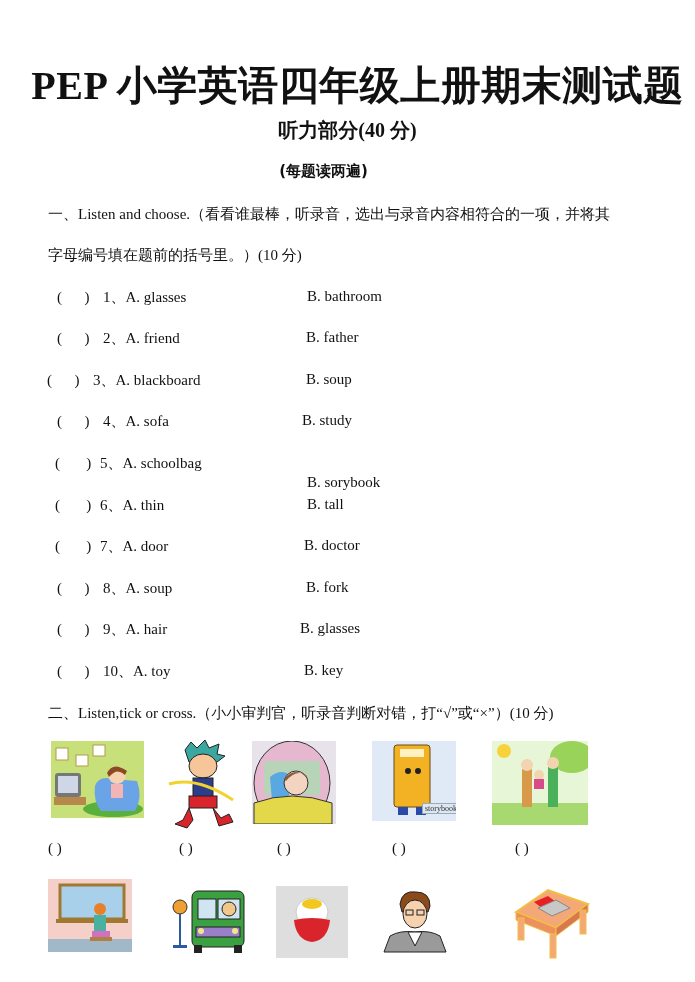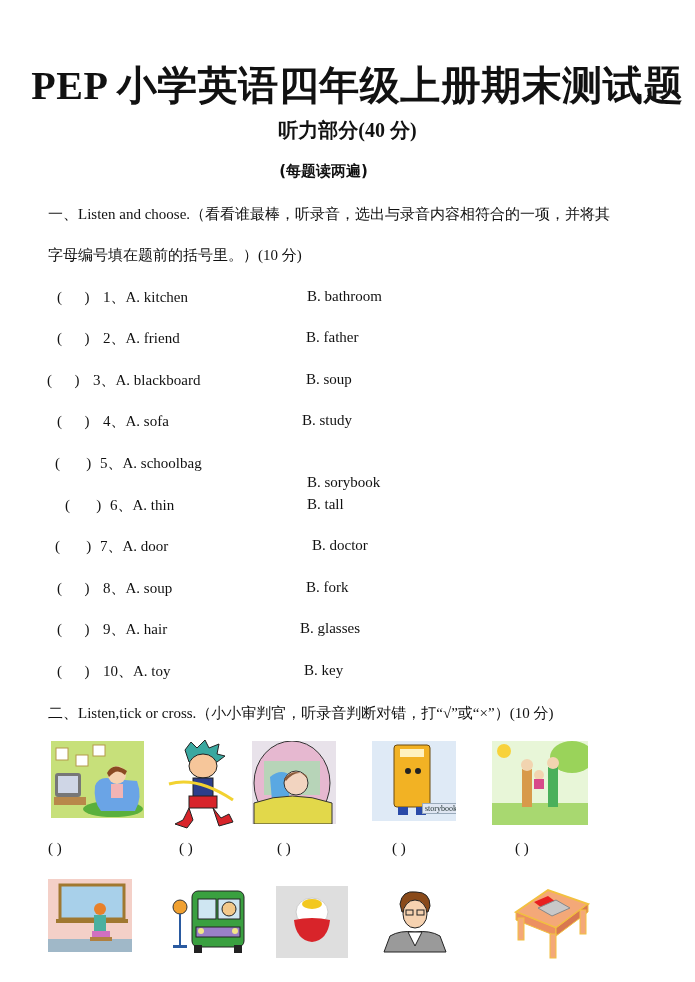--- a/index.html
+++ b/index.html
@@ -19,21 +19,21 @@
 
 <div class="abs title">PEP 小学英语四年级上册期末测试题</div>
 <div class="abs subtitle">听力部分(40 分)</div>
 <div class="abs note">(每题读两遍)</div>
 
 <div class="abs sec" style="left:48px; top:205px;">一、Listen and choose.（看看谁最棒，听录音，选出与录音内容相符合的一项，并将其</div>
 <div class="abs sec" style="left:48px; top:246px;">字母编号填在题前的括号里。）(10 分)</div>
 
 <div>
   <div class="abs q" style="left:57px; top:288px;">
-    <span style="display:inline-block;width:46px;">(&nbsp;&nbsp;&nbsp;&nbsp;&nbsp;&nbsp;)</span><span>1、</span><span>A. kitchen</span>
+    <span style="display:inline-block;width:46px;">(&nbsp;&nbsp;&nbsp;&nbsp;&nbsp;&nbsp;)</span><span>1、</span><span>A. glasses</span>
   </div>
   <div class="abs q" style="left:307px; top:288px;">B. bathroom</div>
 
   <div class="abs q" style="left:57px; top:329px;">
     <span style="display:inline-block;width:46px;">(&nbsp;&nbsp;&nbsp;&nbsp;&nbsp;&nbsp;)</span><span>2、</span><span>A. friend</span>
   </div>
   <div class="abs q" style="left:306px; top:329px;">B. father</div>
 
   <div class="abs q" style="left:47px; top:371px;">
     <span style="display:inline-block;width:46px;">(&nbsp;&nbsp;&nbsp;&nbsp;&nbsp;&nbsp;)</span><span>3、</span><span>A. blackboard</span>
@@ -43,29 +43,29 @@
   <div class="abs q" style="left:57px; top:412px;">
     <span style="display:inline-block;width:46px;">(&nbsp;&nbsp;&nbsp;&nbsp;&nbsp;&nbsp;)</span><span>4、</span><span>A. sofa</span>
   </div>
   <div class="abs q" style="left:302px; top:412px;">B. study</div>
 
   <div class="abs q" style="left:55px; top:454px;">
     <span style="display:inline-block;width:45px;">(&nbsp;&nbsp;&nbsp;&nbsp;&nbsp;&nbsp;&nbsp;)</span><span>5、</span><span>A. schoolbag</span>
   </div>
   <div class="abs q" style="left:307px; top:474px;">B. sorybook</div>
 
-  <div class="abs q" style="left:55px; top:496px;margin-left:10px;">
+  <div class="abs q" style="left:55px; top:496px;">
     <span style="display:inline-block;width:45px;">(&nbsp;&nbsp;&nbsp;&nbsp;&nbsp;&nbsp;&nbsp;)</span><span>6、</span><span>A. thin</span>
   </div>
   <div class="abs q" style="left:307px; top:496px;">B. tall</div>
 
   <div class="abs q" style="left:55px; top:537px;">
     <span style="display:inline-block;width:45px;">(&nbsp;&nbsp;&nbsp;&nbsp;&nbsp;&nbsp;&nbsp;)</span><span>7、</span><span>A. door</span>
   </div>
-  <div class="abs q" style="left:304px; top:537px;margin-left:8px;">B. doctor</div>
+  <div class="abs q" style="left:304px; top:537px;">B. doctor</div>
 
   <div class="abs q" style="left:57px; top:579px;">
     <span style="display:inline-block;width:46px;">(&nbsp;&nbsp;&nbsp;&nbsp;&nbsp;&nbsp;)</span><span>8、</span><span>A. soup</span>
   </div>
   <div class="abs q" style="left:306px; top:579px;">B. fork</div>
 
   <div class="abs q" style="left:57px; top:620px;">
     <span style="display:inline-block;width:46px;">(&nbsp;&nbsp;&nbsp;&nbsp;&nbsp;&nbsp;)</span><span>9、</span><span>A. hair</span>
   </div>
   <div class="abs q" style="left:300px; top:620px;">B. glasses</div>

